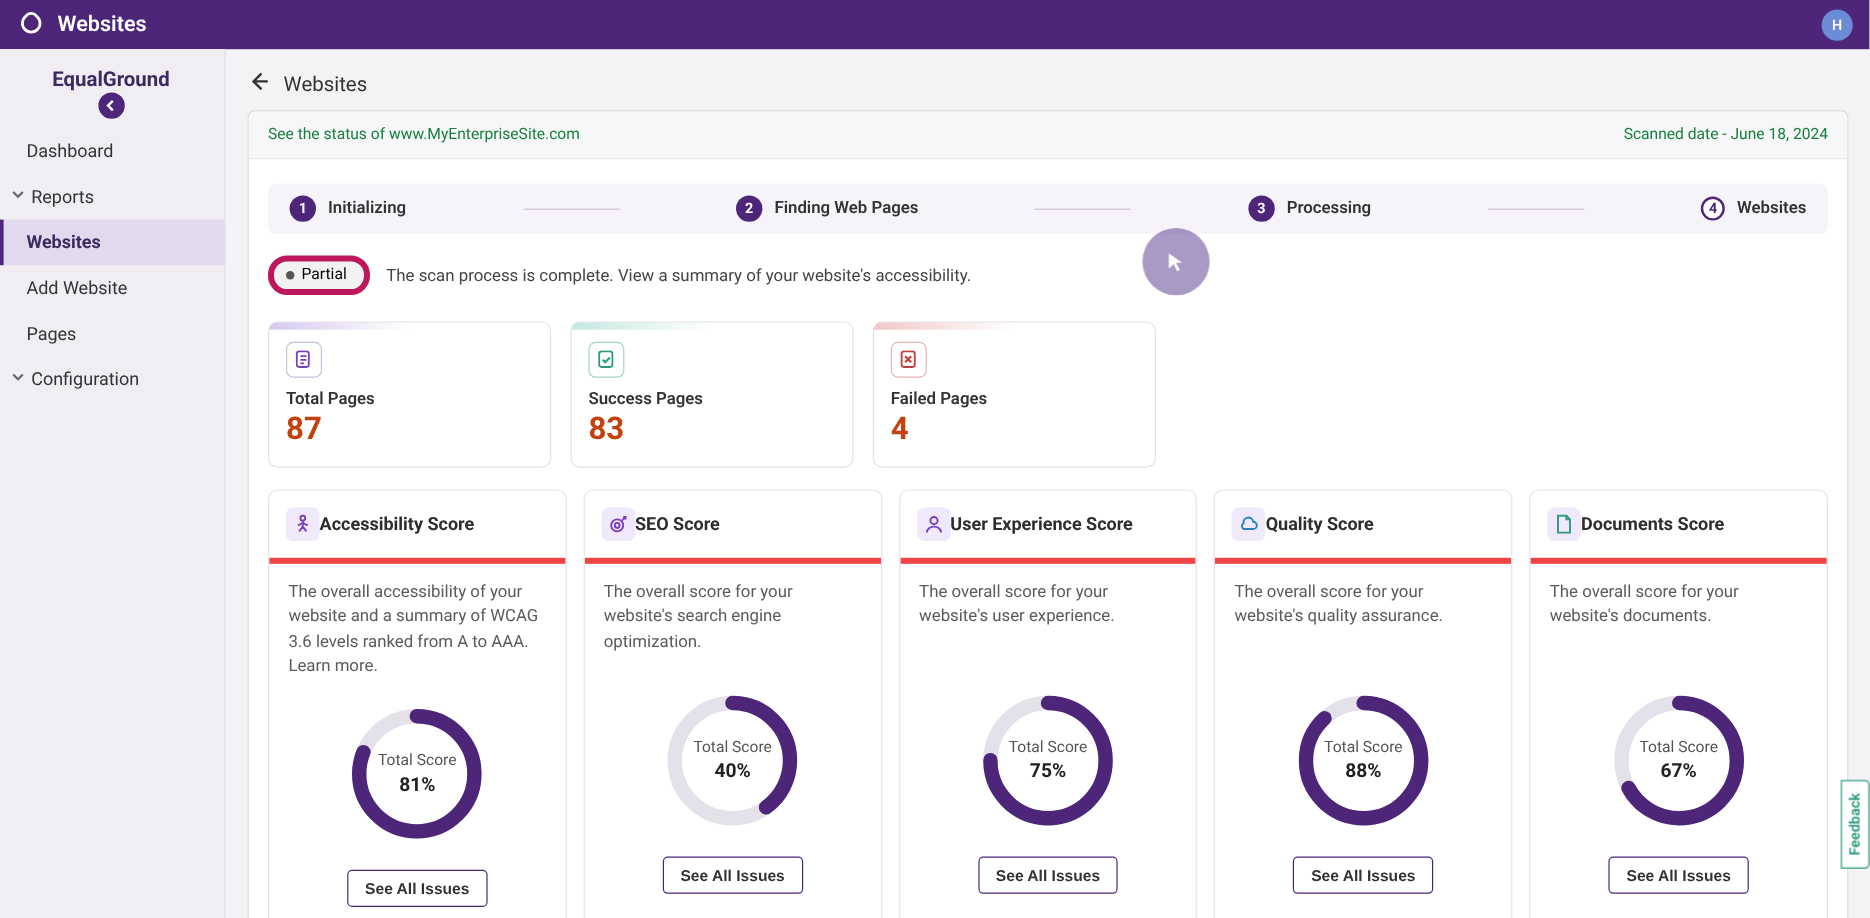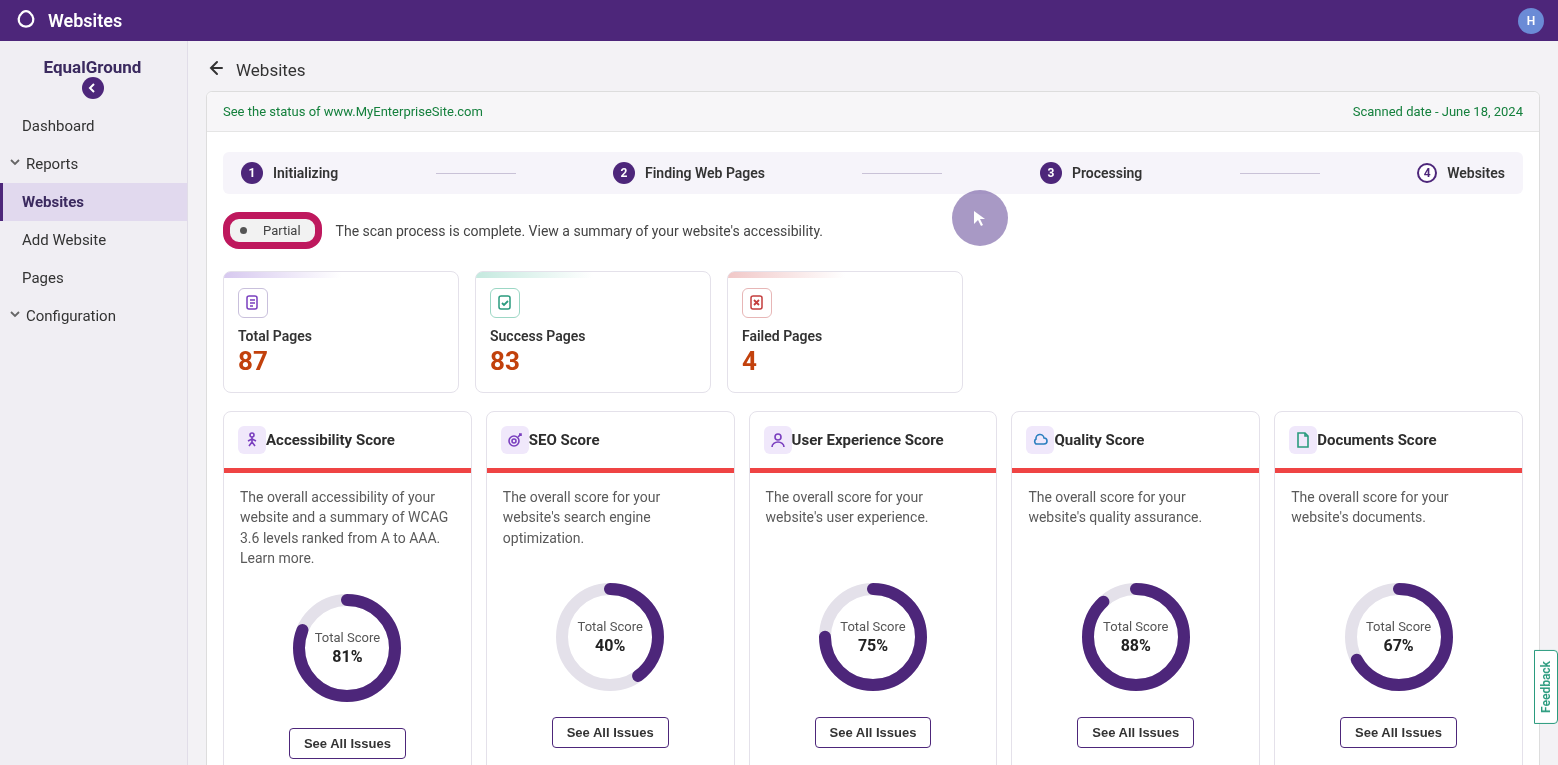--- a/index.html
+++ b/index.html
@@ -108,23 +108,23 @@
     display:flex;align-items:center;justify-content:center;
   }
   .step-num.outline { background:#fff;color:#4d267a;border:2px solid #4d267a;width:20px;height:20px; }
   .step-line {
     flex:0 0 80px;height:1px;background:#c9c2d7;margin:0 10px;
   }
 
   
   .status-row { display:flex;align-items:center;gap:14px;margin-bottom:22px; }
   .chip {
-    border:7px solid #be185d;background:#f2f2f2;
-    border-radius:16px;padding:4px 14px 4px 10px;font-size:13px;color:#404040;
-    display:flex;align-items:center;gap:16px;
+    border:5px solid #be185d;background:#f2f2f2;
+    border-radius:16px;padding:4px 14px 4px 10px;font-size:13px;color:#000000;
+    display:flex;align-items:center;gap:6px;
   }
   .chip .dot{width:7px;height:7px;border-radius:50%;background:#555;}
   .status-text { font-size:14px;color:#444; }
 
   
   .stat-row { display:flex;gap:16px;margin-bottom:18px; }
   .stat-tile {
     flex:0 0 236px;
     border:1px solid #e4e1ea;border-radius:8px;
     padding:16px 14px;

